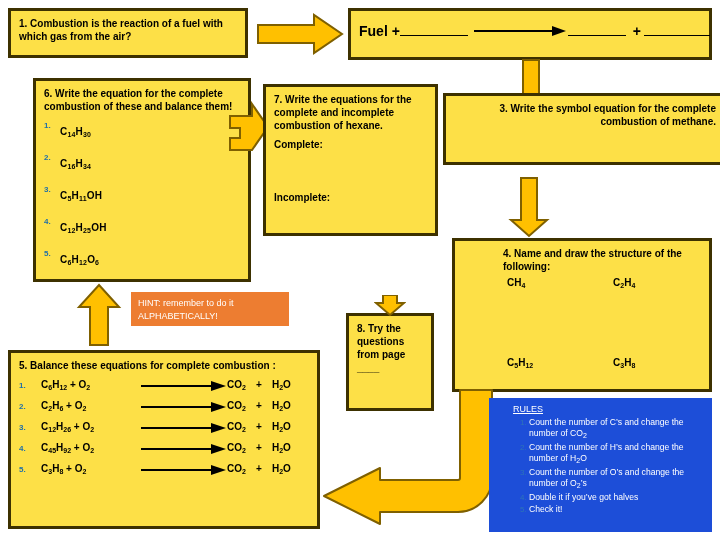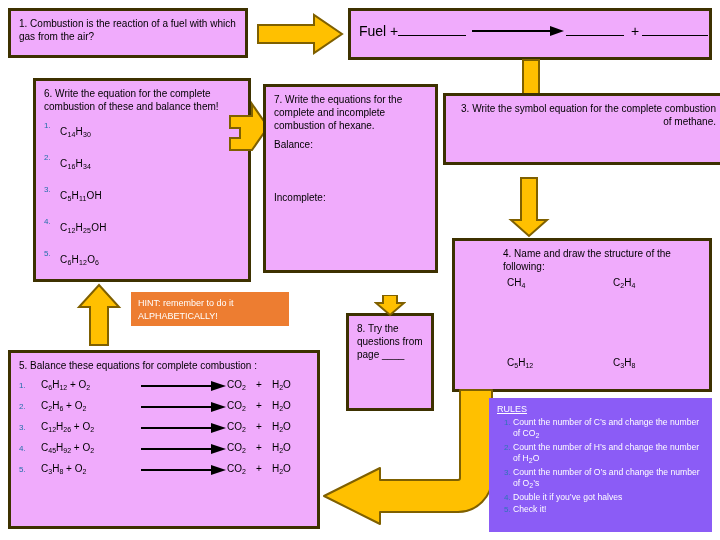--- a/index.html
+++ b/index.html
@@ -4,44 +4,45 @@
 <style>
   html,body{margin:0;padding:0;}
   body{
     width:720px;height:540px;position:relative;overflow:hidden;
     background:#ffffff;
     font-family:"Liberation Sans", sans-serif;
     color:#000000;
   }
   .box{
     position:absolute;
-    background:#f0abfc;
+    background:#fde047;
     border:3px solid #3d3100;
     box-sizing:border-box;
+    font-weight:bold;
   }
   .box-inner{padding:6px 8px;}
   .ttl{font-size:10px;line-height:13px;}
   .num{color:#1f6fa8;font-size:8px;display:inline-block;width:16px;vertical-align:top;}
   .frm{font-size:10px;letter-spacing:0.2px;}
   sub{font-size:7px;vertical-align:-2px;}
   .row{margin:0 0 14px 0;white-space:nowrap;}
 
   
   .ar{position:absolute;}
   .ar svg{display:block;}
 
   
   .hint{
     position:absolute;background:#ED7D31;color:#ffffff;
     font-size:9px;line-height:13px;padding:5px 7px;box-sizing:border-box;
   }
   
   .rules{
-    position:absolute;background:#8b5cf6;color:#ffffff;box-sizing:border-box;
-    padding:6px 8px;
+    position:absolute;background:#1d4ed8;color:#ffffff;box-sizing:border-box;
+    padding:6px 24px;
   }
   .rules .rt{font-size:9px;text-decoration:underline;color:#ffffff;margin-bottom:3px;}
   .rules li{font-size:8.6px;line-height:11px;color:#ffffff;margin-bottom:1px;}
   .rules ol{margin:0;padding-left:16px;}
   .rules ol li::marker{color:#2e75b6;font-size:8px;}
 
   
   .eqrow{display:flex;align-items:center;margin-bottom:9px;font-size:10px;white-space:nowrap;}
   .eqnum{color:#1f6fa8;font-size:8px;width:22px;flex:none;}
   .eqleft{width:100px;flex:none;}
@@ -113,24 +114,24 @@
     </div>
   </div>
 </div>
 
 <div class="ar" style="left:228px;top:100px;">
   <svg width="42" height="54" viewBox="0 0 42 54">
     <polygon points="2,16 24,16 24,4 40,27 24,50 2,50 2,38 12,38 12,28 2,28" fill="#FFC000" stroke="#7f6000" stroke-width="2"></polygon>
   </svg>
 </div>
 
-<div class="box" style="left:263px;top:84px;width:175px;height:189px;">
+<div class="box" style="left:263px;top:84px;width:175px;height:152px;">
   <div class="box-inner">
     <div class="ttl">7. Write the equations for the complete and incomplete combustion of hexane.</div>
-    <div class="ttl" style="margin-top:6px;">Balance:</div>
+    <div class="ttl" style="margin-top:6px;">Complete:</div>
     <div class="ttl" style="margin-top:40px;">Incomplete:</div>
   </div>
 </div>
 
 <div class="box" style="left:443px;top:93px;width:284px;height:72px;text-align:right;">
   <div class="box-inner ttl">3. Write the symbol equation for the complete combustion of methane.</div>
 </div>
 
 <div class="ar" style="left:508px;top:176px;">
   <svg width="42" height="62" viewBox="0 0 42 62">

